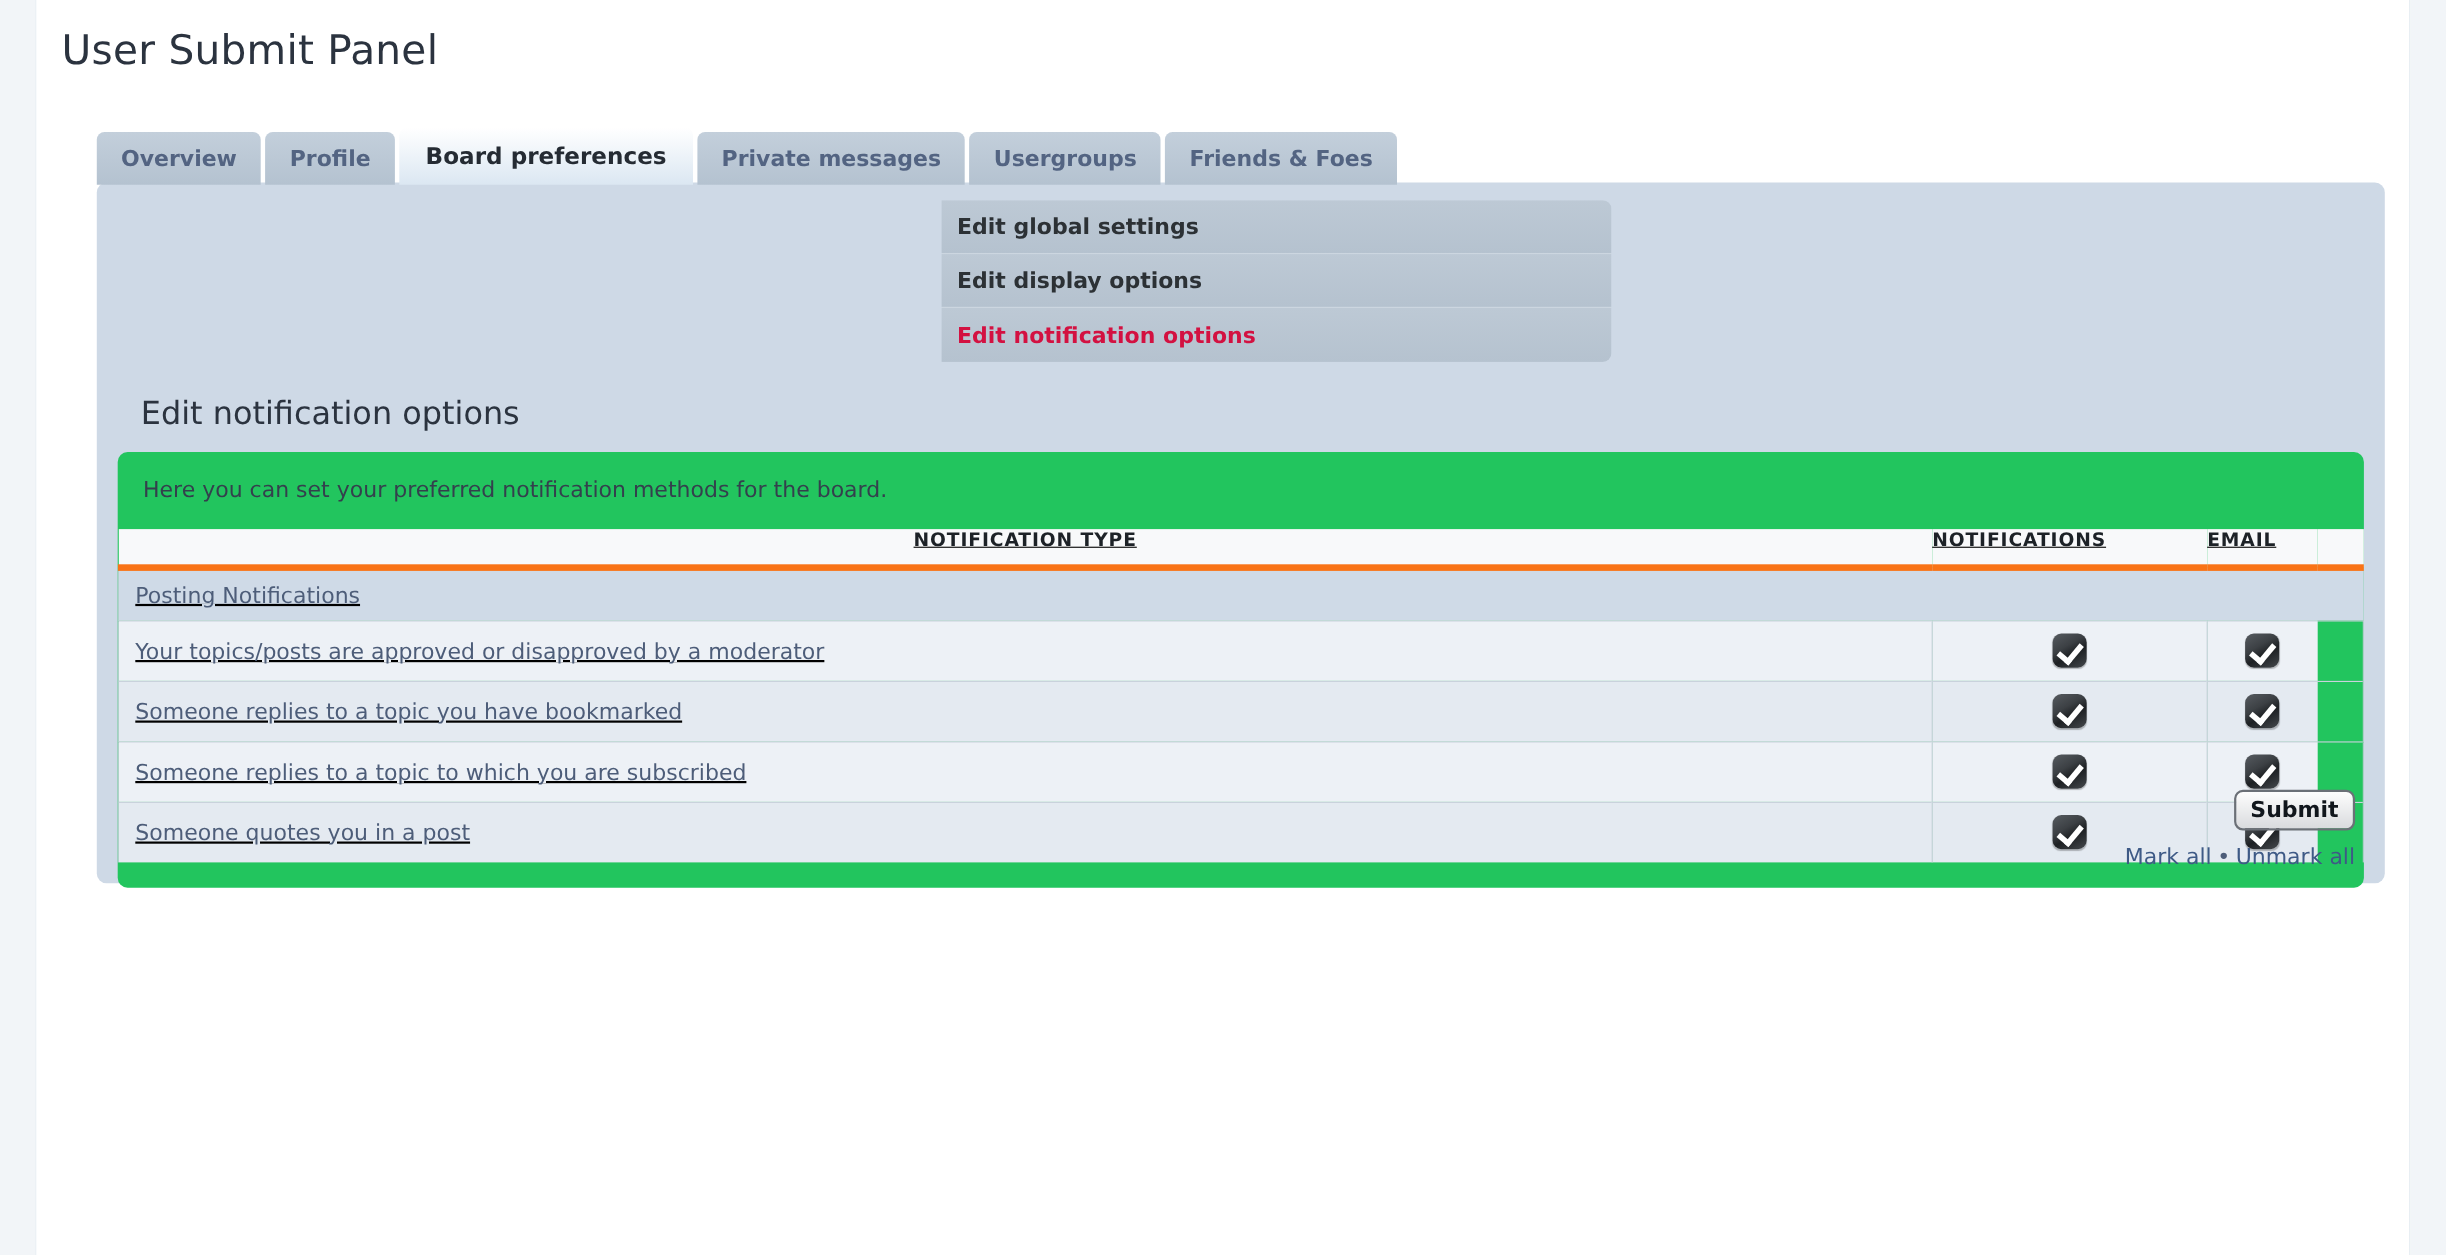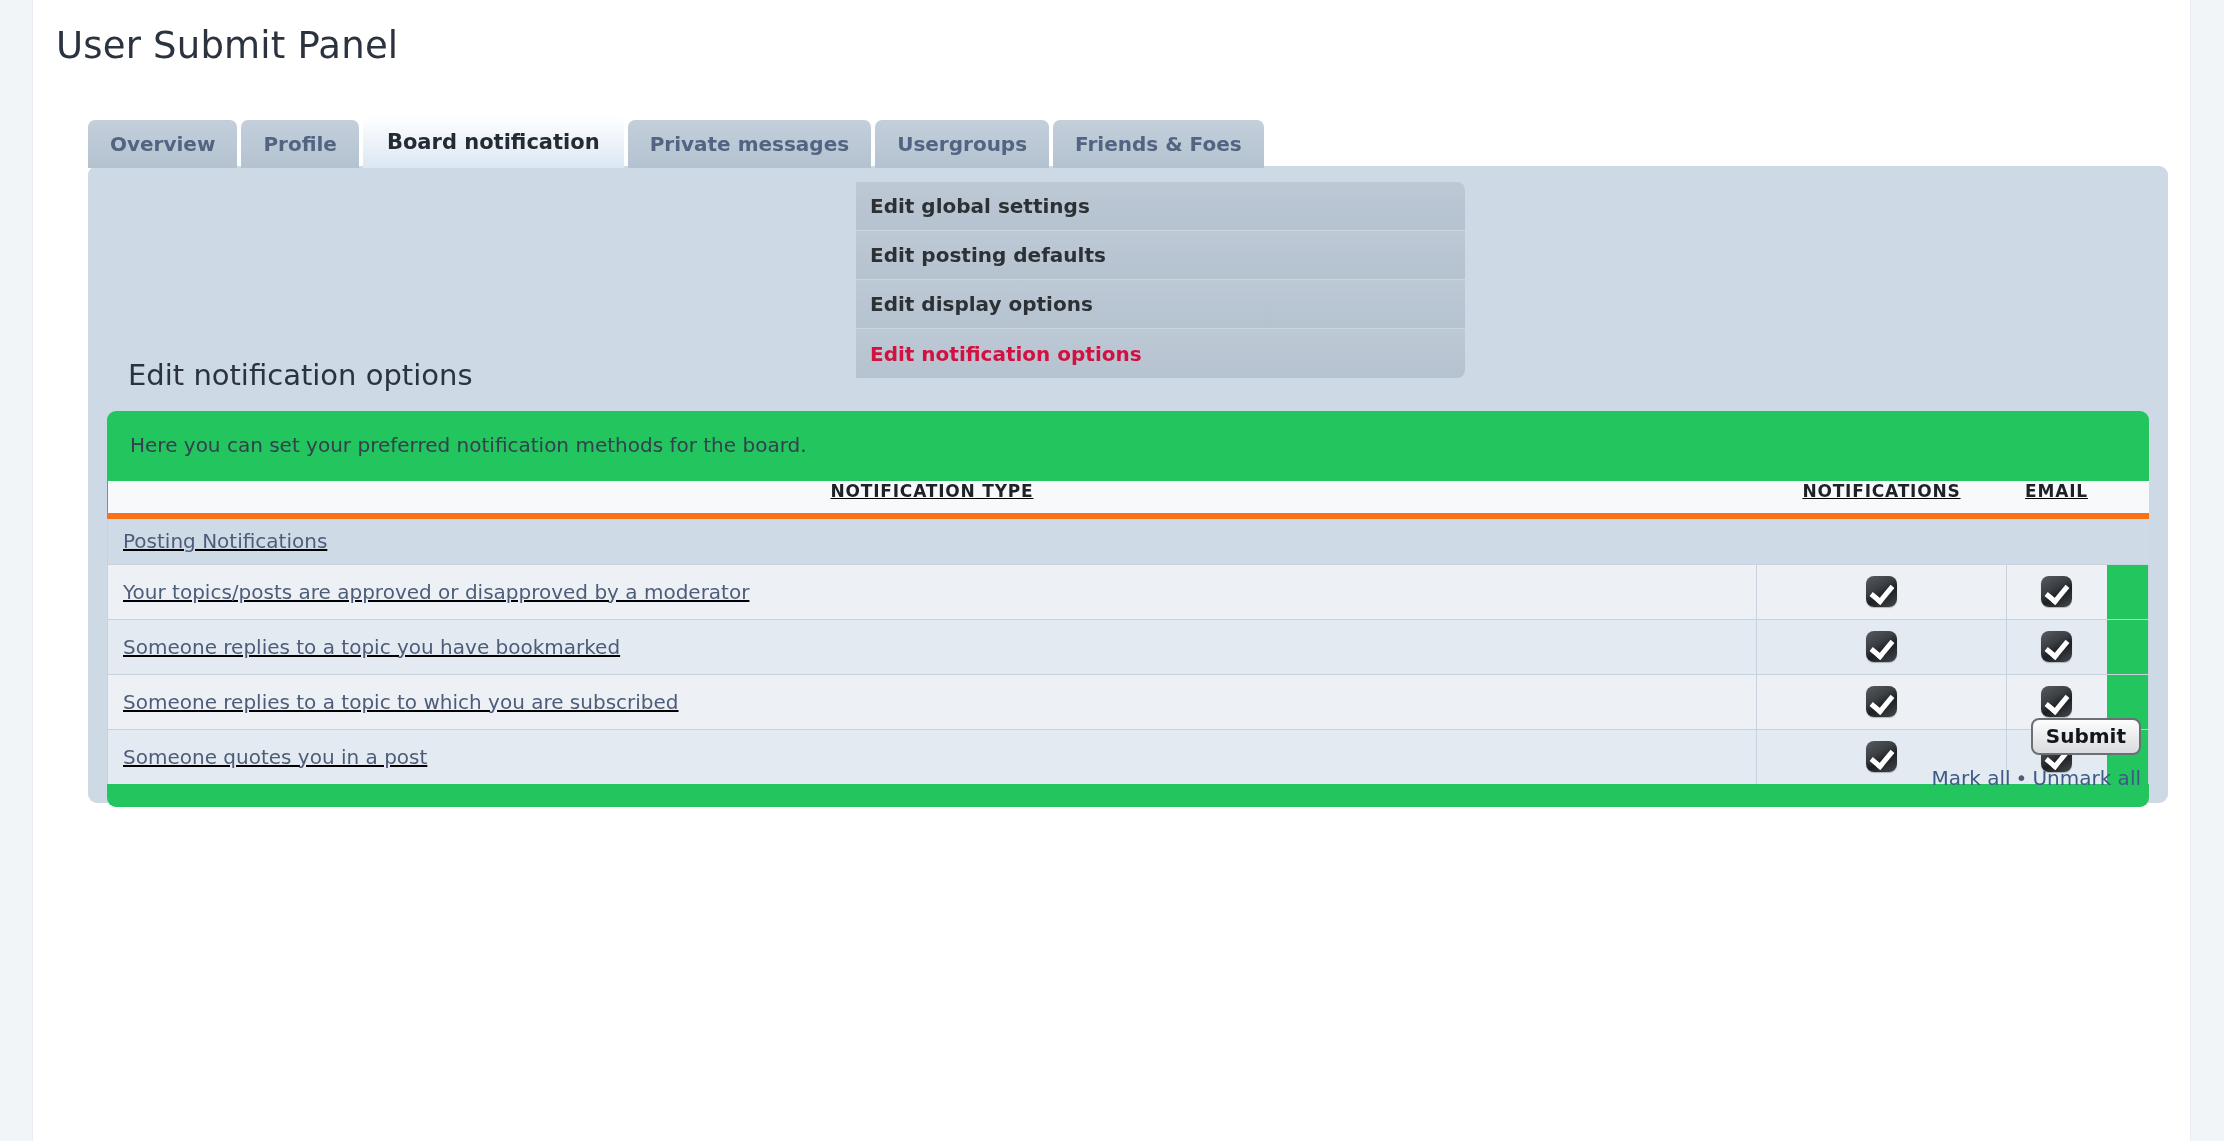--- a/index.html
+++ b/index.html
@@ -131,21 +131,21 @@
   .tbl col.c-type   { width: auto; }
   .tbl col.c-notif  { width: 250px; }
   .tbl col.c-email  { width: 100px; }
   .tbl col.c-pad    { width: 42px; }
   .tbl thead th {
     font-size: 17px;
     font-weight: bold;
     color: #1d2227;
     letter-spacing: .8px;
     padding: 0 0 12px 0;
-    text-align: center;
+    text-align: left;
     background: #f8f9fa;
   }
   .tbl thead th.th-type { text-align: center; }
   .tbl tbody tr td { border-top: 1px solid #c9d2dc; }
   .tbl tbody tr:first-child td { border-top: 6px solid #f97316; }
   .row-group td {
     background: #cfdae7;
     font-size: 20px;
     color: #4d5d79;
     height: 48px;
@@ -217,31 +217,30 @@
 <body>
 
 <div id="page">
   <div id="wrap">
 
     <h1 class="page-title">User Submit Panel</h1>
 
     <div class="tabs">
         <div class="tab">Overview</div>
         <div class="tab">Profile</div>
-        <div class="tab active">Board notification</div>
+        <div class="tab active">Board preferences</div>
         <div class="tab">Private messages</div>
         <div class="tab">Usergroups</div>
         <div class="tab">Friends &amp; Foes</div>
       </div>
 
     <div class="panel">
 
       <div class="submenu">
           <div class="submenu-item">Edit global settings</div>
-          <div class="submenu-item">Edit posting defaults</div>
           <div class="submenu-item">Edit display options</div>
           <div class="submenu-item current">Edit notification options</div>
         </div>
 
       <div class="section-heading">Edit notification options</div>
 
       <div class="card">
         <div class="card-desc">Here you can set your preferred notification methods for the board.</div>
 
         <table class="tbl">

